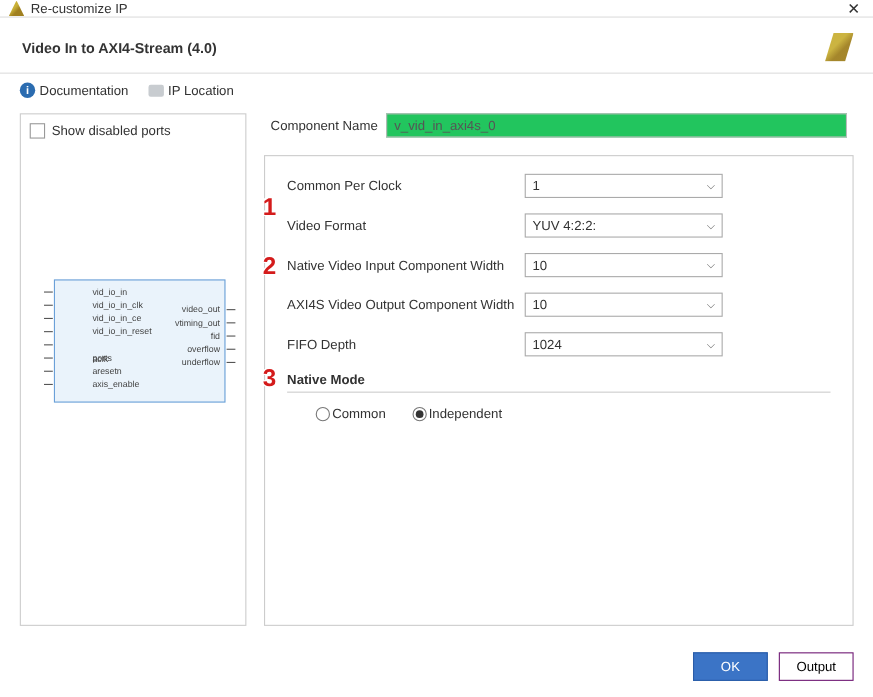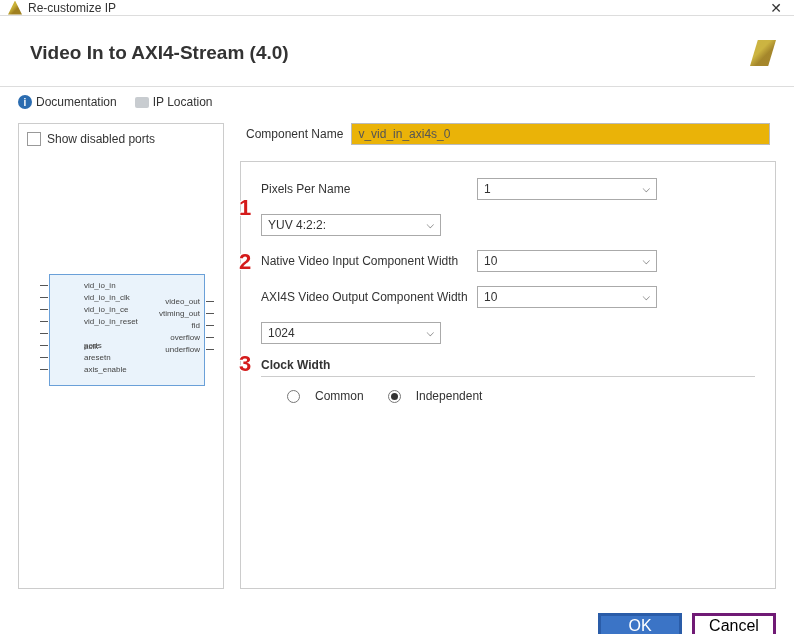--- a/index.html
+++ b/index.html
@@ -26,21 +26,21 @@
     clip-path: polygon(50% 0,100% 100%,0 100%);
   }
   .titlebar .title { flex: 0 0 auto; font-size: 12px; }
   .titlebar .spacer { flex: 1; }
   .titlebar .close { font-size: 14px; cursor: pointer; padding: 0 4px; }
   .header {
     padding: 14px 18px 10px 18px;
     display: flex;
     align-items: center;
   }
-  .header h1 { font-size: 19px; font-weight: bold; margin: 12px; flex: 0 0 auto; }
+  .header h1 { font-size: 13px; font-weight: bold; margin: 2px; flex: 0 0 auto; }
   .header .spacer { flex: 1; }
   .header .logo-lg {
     width: 26px; height: 26px;
     background: linear-gradient(135deg,#c9b037 40%,#a08020 60%);
     clip-path: polygon(30% 0,100% 0,70% 100%,0 100%);
     opacity: .95;
   }
   .divider { height: 1px; background: #ddd; margin: 0 0 0 0; }
   .linkbar {
     padding: 8px 18px 14px 18px;
@@ -84,21 +84,21 @@
   .ipbox .pin-l { position:absolute;left:-10px;width:8px;height:1px;background:#555;}
   .ipbox .pin-r { position:absolute;right:-10px;width:8px;height:1px;background:#555;}
   .config {
     flex:1;
     display:flex;flex-direction:column;
   }
   .cname-row { display:flex;align-items:center;gap:8px;margin-bottom:16px;padding:0 6px;}
   .cname-row label { font-size:12px;}
   .cname-row input {
     flex:1;font-size:12px;height:22px;padding:2px 6px;
-    border:1px solid #bbb;background:#eab308;color:#555;
+    border:1px solid #bbb;background:#22c55e;color:#555;
   }
   .config-panel {
     flex:1;border:1px solid #ccc;padding:16px 20px 16px 20px;
     position:relative;
   }
   .ann {
     position:absolute;left:-28px;
     width:24px;height:24px;
     color:#d41b1b;font-weight:900;font-size:22px;
     font-family:Arial,sans-serif;
@@ -109,28 +109,28 @@
   .field-row label { width:216px;font-size:12px;}
   .select {
     width:180px;height:22px;border:1px solid #aaa;background:#fff;
     display:flex;align-items:center;justify-content:space-between;
     padding:0 6px;font-size:12px;cursor:pointer;
   }
   .select .chev { font-size:10px;color:#666;}
   .section-title { font-weight:bold;font-size:12px;margin:10px 0 4px 0;position:relative;}
   .section-hr { height:1px;background:#ccc;margin-bottom:12px;}
   .radio-row { display:flex;gap:24px;align-items:center;padding-left:26px;}
-  .radio { display:flex;align-items:flex-end;gap:15px;font-size:12px;cursor:pointer;}
+  .radio { display:flex;align-items:flex-end;gap:2px;font-size:12px;cursor:pointer;}
   .radio .dot { width:13px;height:13px;border:1px solid #777;border-radius:50%;display:flex;align-items:center;justify-content:center;}
   .radio.selected .dot::after { content:"";width:7px;height:7px;border-radius:50%;background:#333;}
   .footer {
     display:flex;justify-content:flex-end;gap:10px;padding:10px 18px 14px 18px;
   }
   .btn {
-    width:84px;height:26px;border:3px solid #701a75;background:#fff;font-size:16px;cursor:pointer;
+    width:68px;height:26px;border:1px solid #701a75;background:#fff;font-size:12px;cursor:pointer;
   }
   .btn.primary { background:#3b74c6;border-color:#2a5ca8;color:#fff;}
 </style>
 </head>
 <body>
 
 <div class="titlebar">
   <span class="logo-sm"></span>
   <span class="title">Re-customize IP</span>
   <span class="spacer"></span>
@@ -196,29 +196,30 @@
 
   <div class="config">
     <div class="cname-row">
       <label>Component Name</label>
       <input type="text" readonly="" value="v_vid_in_axi4s_0" style="">
     </div>
 
     <div class="config-panel">
 
       <div class="field-row">
-        <label>Pixels Per Name</label>
+        <label>Common Per Clock</label>
         <div class="select">
           <span>1</span>
           <span class="chev">⌵</span>
         </div>
       </div>
 
       <div class="field-row">
         <span class="ann" style="top:-18px">1</span>
+        <label>Video Format</label>
         <div class="select">
           <span>YUV 4:2:2:</span>
           <span class="chev">⌵</span>
         </div>
       </div>
 
       <div class="field-row">
         <span class="ann" style="top:0px">2</span>
         <label>Native Video Input Component Width</label>
         <div class="select">
@@ -229,43 +230,44 @@
 
       <div class="field-row">
         <label>AXI4S Video Output Component Width</label>
         <div class="select">
           <span>10</span>
           <span class="chev">⌵</span>
         </div>
       </div>
 
       <div class="field-row">
+        <label>FIFO Depth</label>
         <div class="select">
           <span>1024</span>
           <span class="chev">⌵</span>
         </div>
       </div>
 
       <div class="section-title">
         <span class="ann" style="top:-6px">3</span>
-        <span>Clock Width</span>
+        <span>Native Mode</span>
       </div>
       <div class="section-hr"></div>
 
       <div class="radio-row">
         <div class="radio">
           <span class="dot"></span>
           <span>Common</span>
         </div>
         <div class="radio selected">
           <span class="dot"></span>
           <span>Independent</span>
         </div>
       </div>
 
     </div>
   </div>
 </div>
 
 <div class="footer">
   <button class="btn primary">OK</button>
-  <button class="btn">Cancel</button>
+  <button class="btn">Output</button>
 </div>
 
 </body></html>

